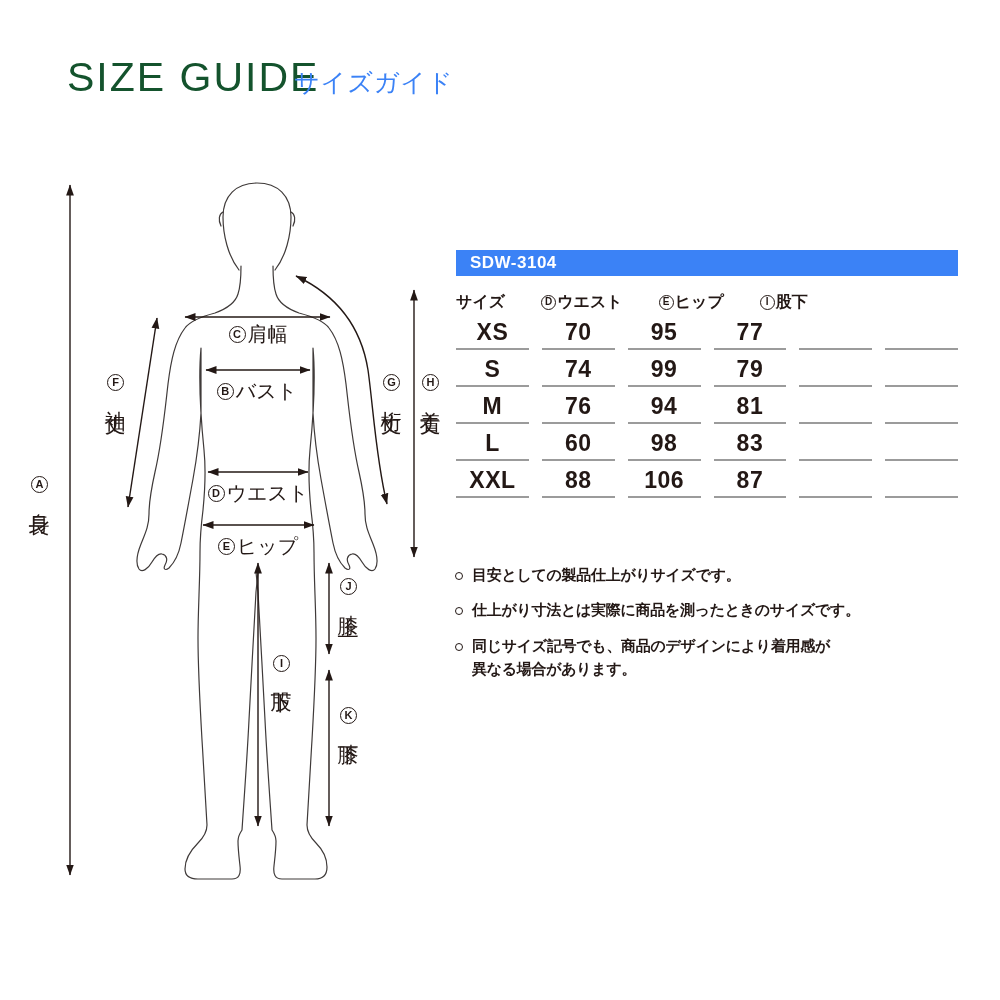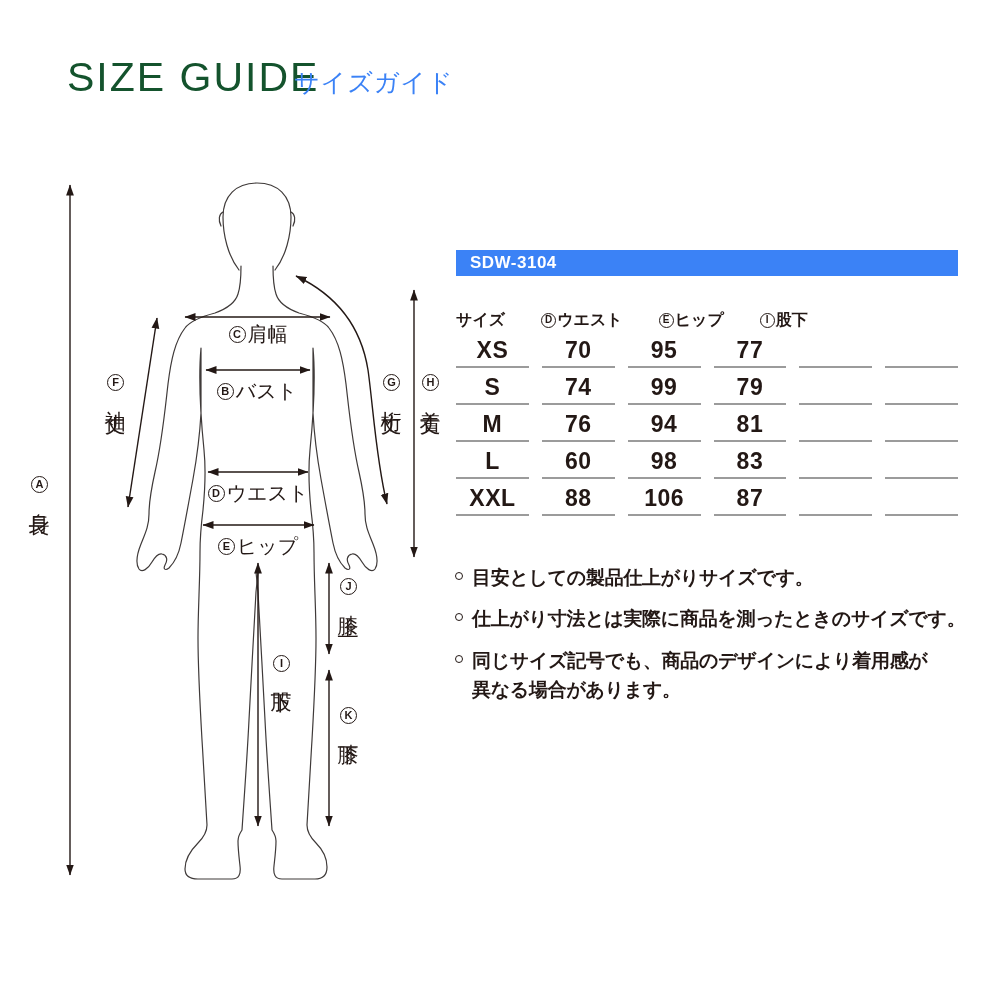--- a/index.html
+++ b/index.html
@@ -42,40 +42,40 @@
   
   .table{position:absolute;left:456px;top:250px;width:502px;}
   .tbar{
     background:#3b82f6;color:#ffffff;height:26px;display:flex;align-items:center;
     padding-left:14px;box-sizing:border-box;font-size:17px;font-weight:bold;
     letter-spacing:.5px;
   }
   .tgrid{
     display:grid;grid-template-columns:repeat(6,1fr);column-gap:13px;
   }
-  .thead{margin-top:33px;gap:36px;}
+  .thead{margin-top:15px;gap:36px;}
   .th{
     display:flex;align-items:center;justify-content:center;gap:1px;
     font-size:16px;font-weight:bold;white-space:nowrap;height:22px;
   }
   .td{
     height:37px;border-bottom:2px solid #9b9b9b;
     display:flex;align-items:flex-end;justify-content:center;
     font-size:23px;font-weight:bold;padding-bottom:2px;box-sizing:border-box;
     letter-spacing:.5px;
   }
   
   .notes{position:absolute;left:455px;top:563px;width:548px;}
   .note{display:flex;gap:9px;margin-bottom:12px;}
   .note-bullet{
     width:8px;height:8px;border:1.6px solid #231815;border-radius:50%;
     box-sizing:border-box;flex:none;margin-top:9px;background:#fff;
   }
   .note-text{
-    font-size:19px;font-weight:bold;line-height:1.55;color:#231815;
+    font-size:15px;font-weight:bold;line-height:1.55;color:#231815;
     white-space:pre-line;letter-spacing:-0.3px;
   }
 </style>
 </head>
 <body>
 
 <div class="title">SIZE GUIDE</div>
 <div class="subtitle">サイズガイド</div>
 
 <svg class="diagram-svg" viewBox="0 0 430 740" aria-hidden="true">

